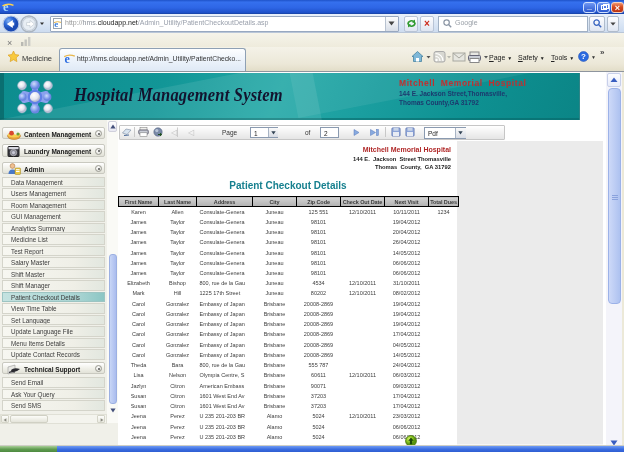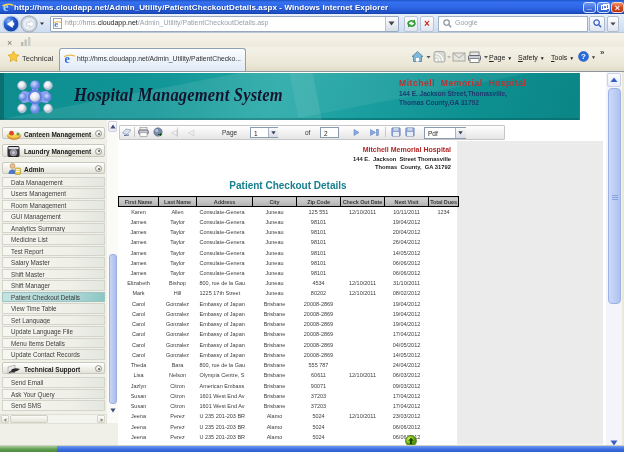--- a/index.html
+++ b/index.html
@@ -8,21 +8,20 @@
   .abs { position:absolute; }
 </style>
 </head>
 <body>
 
 <div class="abs" style="left:0;top:0;width:624px;height:14px;background:linear-gradient(180deg,#1e52c8 0%,#3570ee 15%,#2e66e6 55%,#1d50c8 90%,#16409f 100%);">
   <svg class="abs" style="left:2px;top:1px" width="12" height="12" viewBox="0 0 12 12">
     <text x="1" y="10" font-family="Liberation Serif" font-weight="bold" font-size="12.5" fill="#aadcff">e</text>
     <path d="M0.5 4.8 Q6 1.8 11.5 4.4" stroke="#ffd24a" stroke-width="1.5" fill="none"></path>
   </svg>
-  <div class="abs" style="left:14px;top:3px;font-size:8px;font-weight:bold;color:#fff;letter-spacing:.1px;text-shadow:1px 1px 1px #1a3f9a;">http://hms.cloudapp.net/Admin_Utility/PatientCheckoutDetails.aspx - Windows Internet Explorer</div>
   <div class="abs" style="left:583px;top:2px;width:13px;height:11px;border-radius:3px;background:linear-gradient(180deg,#6f97f2,#2a58d0);border:1px solid #cfe0ff;color:#fff;font-size:9px;font-weight:bold;line-height:7px;text-align:center;">_</div>
   <div class="abs" style="left:597px;top:2px;width:13px;height:11px;border-radius:3px;background:linear-gradient(180deg,#6f97f2,#2a58d0);border:1px solid #cfe0ff;">
      <div class="abs" style="left:3px;top:2px;width:6px;height:5px;border:1px solid #fff;"></div>
      <div class="abs" style="left:5px;top:1px;width:6px;height:5px;border:1px solid #fff;"></div>
   </div>
   <div class="abs" style="left:611px;top:2px;width:13px;height:11px;border-radius:3px;background:linear-gradient(180deg,#f0966e,#d6491f 45%,#b93314);border:1px solid #f8d2c0;color:#fff;font-size:9px;font-weight:bold;line-height:10px;text-align:center;">×</div>
 </div>
 
 <div class="abs" style="left:0;top:14px;width:624px;height:19px;background:linear-gradient(180deg,#e9f0fa 0%,#dde8f6 45%,#cddcf0 100%);border-bottom:1px solid #b9c6d8;"></div>
 
@@ -84,21 +83,21 @@
 <svg class="abs" style="left:21px;top:37px" width="10" height="9" viewBox="0 0 10 9">
   <rect x="0" y="5" width="2.4" height="4" fill="#b9b9b3"></rect>
   <rect x="3.5" y="2.5" width="2.4" height="6.5" fill="#c4c4be"></rect>
   <rect x="7" y="0" width="2.4" height="9" fill="#cdcdc7"></rect>
 </svg>
 
 <div class="abs" style="left:0;top:47px;width:624px;height:25px;background:linear-gradient(180deg,#f4f2e8 0%,#ece8d8 70%,#e2ddc8 100%);border-bottom:1px solid #8e959e;"></div>
 <svg class="abs" style="left:8px;top:51px" width="11" height="11" viewBox="0 0 11 11">
   <path d="M5.5 0 L7.2 3.6 L11 4.1 L8.2 6.8 L8.9 10.6 L5.5 8.7 L2.1 10.6 L2.8 6.8 L0 4.1 L3.8 3.6 Z" fill="#f8c93e" stroke="#d89a18" stroke-width=".6"></path>
 </svg>
-<div class="abs" style="left:22px;top:54px;font-size:7.5px;color:#333;">Technical</div>
+<div class="abs" style="left:22px;top:54px;font-size:7.5px;color:#333;">Medicine</div>
 
 <div class="abs" style="left:59px;top:48px;width:187px;height:23px;background:linear-gradient(180deg,#fdfeff 0%,#eef4fb 45%,#dfe9f5 100%);border:1px solid #8ea0b4;border-bottom:none;border-radius:3px 3px 0 0;"></div>
 <svg class="abs" style="left:64px;top:52px" width="11" height="12" viewBox="0 0 11 12">
   <text x="0.5" y="10.5" font-family="Liberation Serif" font-weight="bold" font-size="12" fill="#2a6ae0">e</text>
   <path d="M0.2 4.6 Q5.5 1.8 10.8 4.2" stroke="#e8b64a" stroke-width="1.3" fill="none"></path>
 </svg>
 <div class="abs" style="left:77px;top:55px;font-size:6.8px;color:#333;">http://hms.cloudapp.net/Admin_Utility/PatientChecko...</div>
 
 <svg class="abs" style="left:411px;top:50px" width="200px" height="14" viewBox="0 0 200 14">
 

